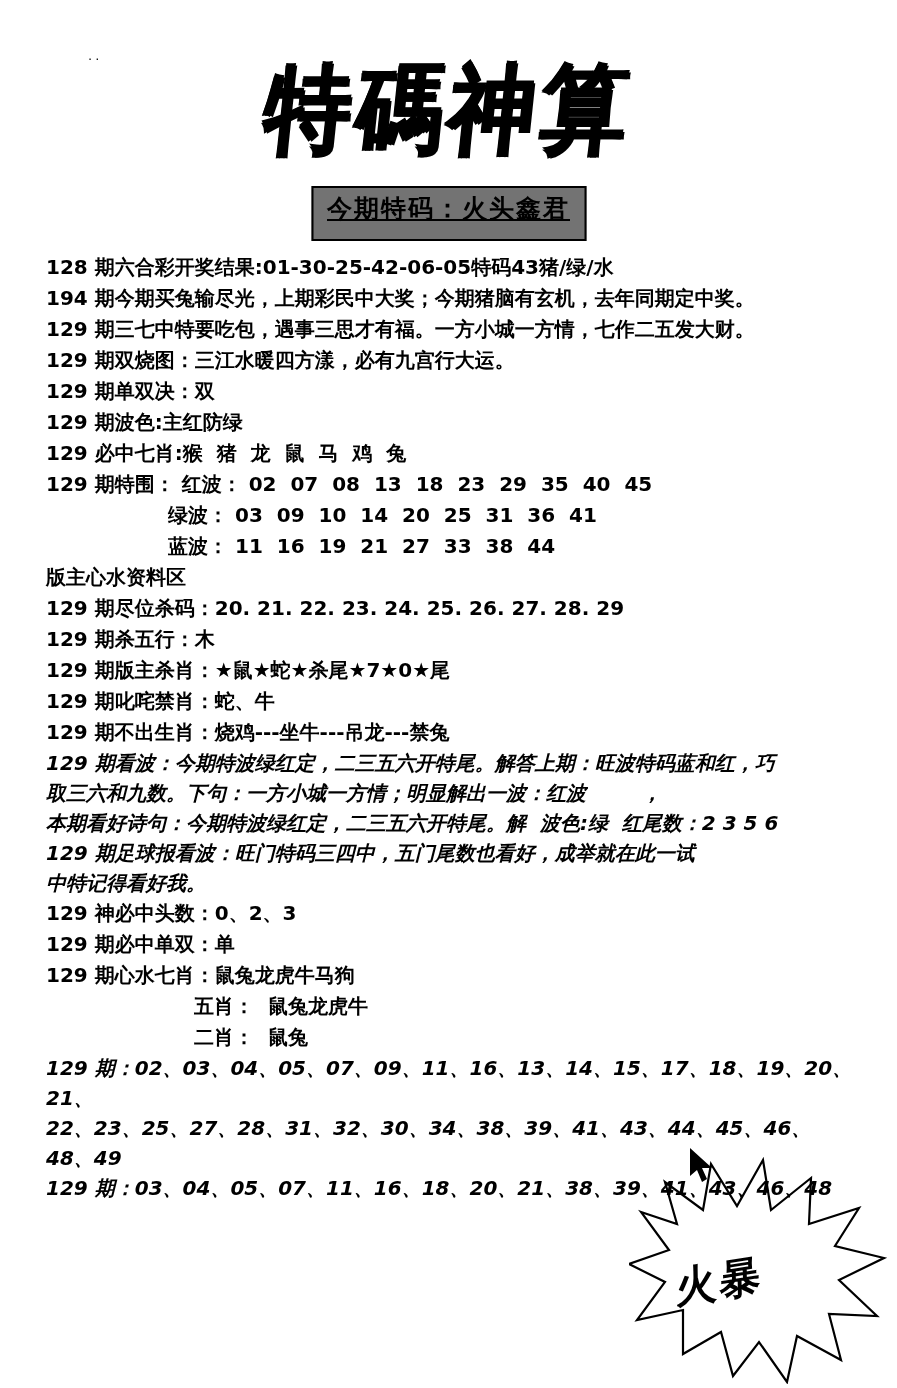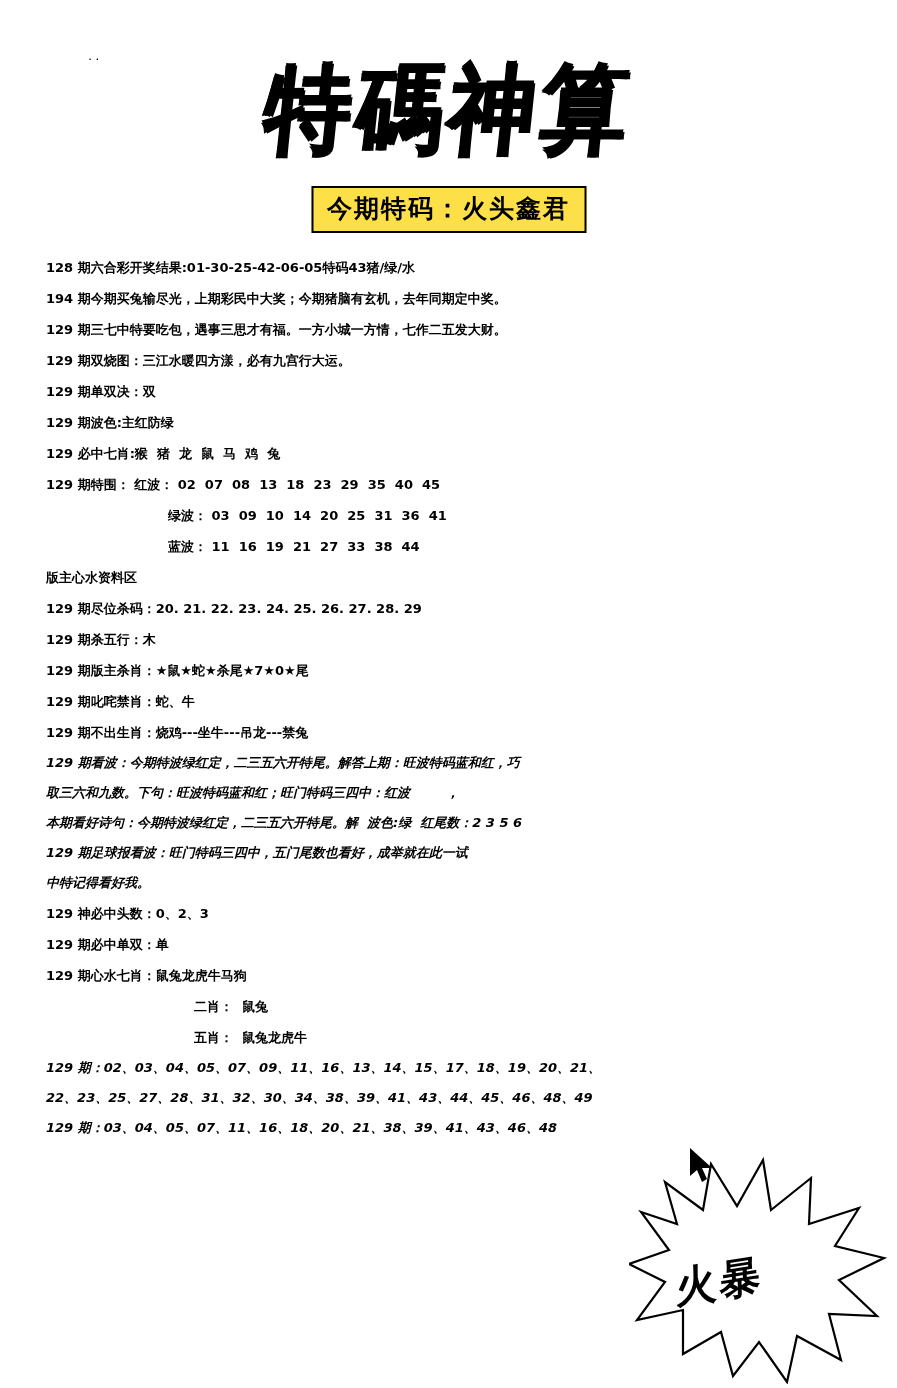--- a/index.html
+++ b/index.html
@@ -49,40 +49,41 @@
     transform: skewX(-6deg) scaleY(1.12);
     text-shadow: 2px 1px 0 #000, -1px 1px 0 #000;
   }
   
   .subtitle-box {
     position: absolute;
     left: 50%;
     transform: translateX(-50%);
     top: 186px;
     border: 2px solid #000;
-    padding: 4px 14px 6px 14px;
-    background: #fde047;
+    padding: 4px 14px 14px 14px;
+    background: #737373;
+    text-decoration: underline;
   }
   .subtitle-box .st {
     font-family: "DejaVu Serif", "Liberation Serif", serif;
     font-size: 25px;
     font-weight: bold;
     letter-spacing: 2px;
     white-space: nowrap;
   }
   
   .content {
     position: absolute;
     left: 46px;
     top: 252px;
     width: 810px;
   }
   .line {
     font-family: "DejaVu Sans", "Liberation Sans", sans-serif;
-    font-size: 13px;
+    font-size: 20px;
     font-weight: bold;
     line-height: 31px;
     white-space: pre-wrap;
     color: #000;
   }
   .indent-1 { padding-left: 122px; }
   .indent-2 { padding-left: 122px; }
   .indent-4 { padding-left: 148px; }
   .tight { line-height: 30px; font-style: italic; }
 
@@ -139,29 +140,29 @@
     <div class="line">129 期特围： 红波： 02  07  08  13  18  23  29  35  40  45</div>
     <div class="line indent-1">绿波： 03  09  10  14  20  25  31  36  41</div>
     <div class="line indent-2">蓝波： 11  16  19  21  27  33  38  44</div>
     <div class="line">版主心水资料区</div>
     <div class="line">129 期尽位杀码：20. 21. 22. 23. 24. 25. 26. 27. 28. 29</div>
     <div class="line">129 期杀五行：木</div>
     <div class="line">129 期版主杀肖：★鼠★蛇★杀尾★7★0★尾</div>
     <div class="line">129 期叱咤禁肖：蛇、牛</div>
     <div class="line">129 期不出生肖：烧鸡---坐牛---吊龙---禁兔</div>
     <div class="line tight">129 期看波：今期特波绿红定，二三五六开特尾。解答上期：旺波特码蓝和红，巧</div>
-    <div class="line tight">取三六和九数。下句：旺波特码蓝和红；旺门特码三四中：红波        ，</div>
+    <div class="line tight">取三六和九数。下句：一方小城一方情；明显解出一波：红波        ，</div>
     <div class="line tight">本期看好诗句：今期特波绿红定，二三五六开特尾。解  波色:绿  红尾数：2 3 5 6</div>
     <div class="line tight">129 期足球报看波：旺门特码三四中，五门尾数也看好，成举就在此一试</div>
     <div class="line tight">中特记得看好我。</div>
     <div class="line">129 神必中头数：0、2、3</div>
     <div class="line">129 期必中单双：单</div>
     <div class="line">129 期心水七肖：鼠兔龙虎牛马狗</div>
+    <div class="line indent-4">五肖：  鼠兔龙虎牛</div>
     <div class="line indent-4">二肖：  鼠兔</div>
-    <div class="line indent-4">五肖：  鼠兔龙虎牛</div>
     <div class="line tight">129 期：02、03、04、05、07、09、11、16、13、14、15、17、18、19、20、21、</div>
     <div class="line tight">22、23、25、27、28、31、32、30、34、38、39、41、43、44、45、46、48、49</div>
     <div class="line tight">129 期：03、04、05、07、11、16、18、20、21、38、39、41、43、46、48</div>
   </div>
 
   <div class="cursor">
     <svg width="30" height="40" viewBox="0 0 30 40" xmlns="http://www.w3.org/2000/svg">
       <polygon points="0,0 0,28 7,22 12,34 17,31 12,20 22,20" fill="#000"></polygon>
     </svg>
   </div>

